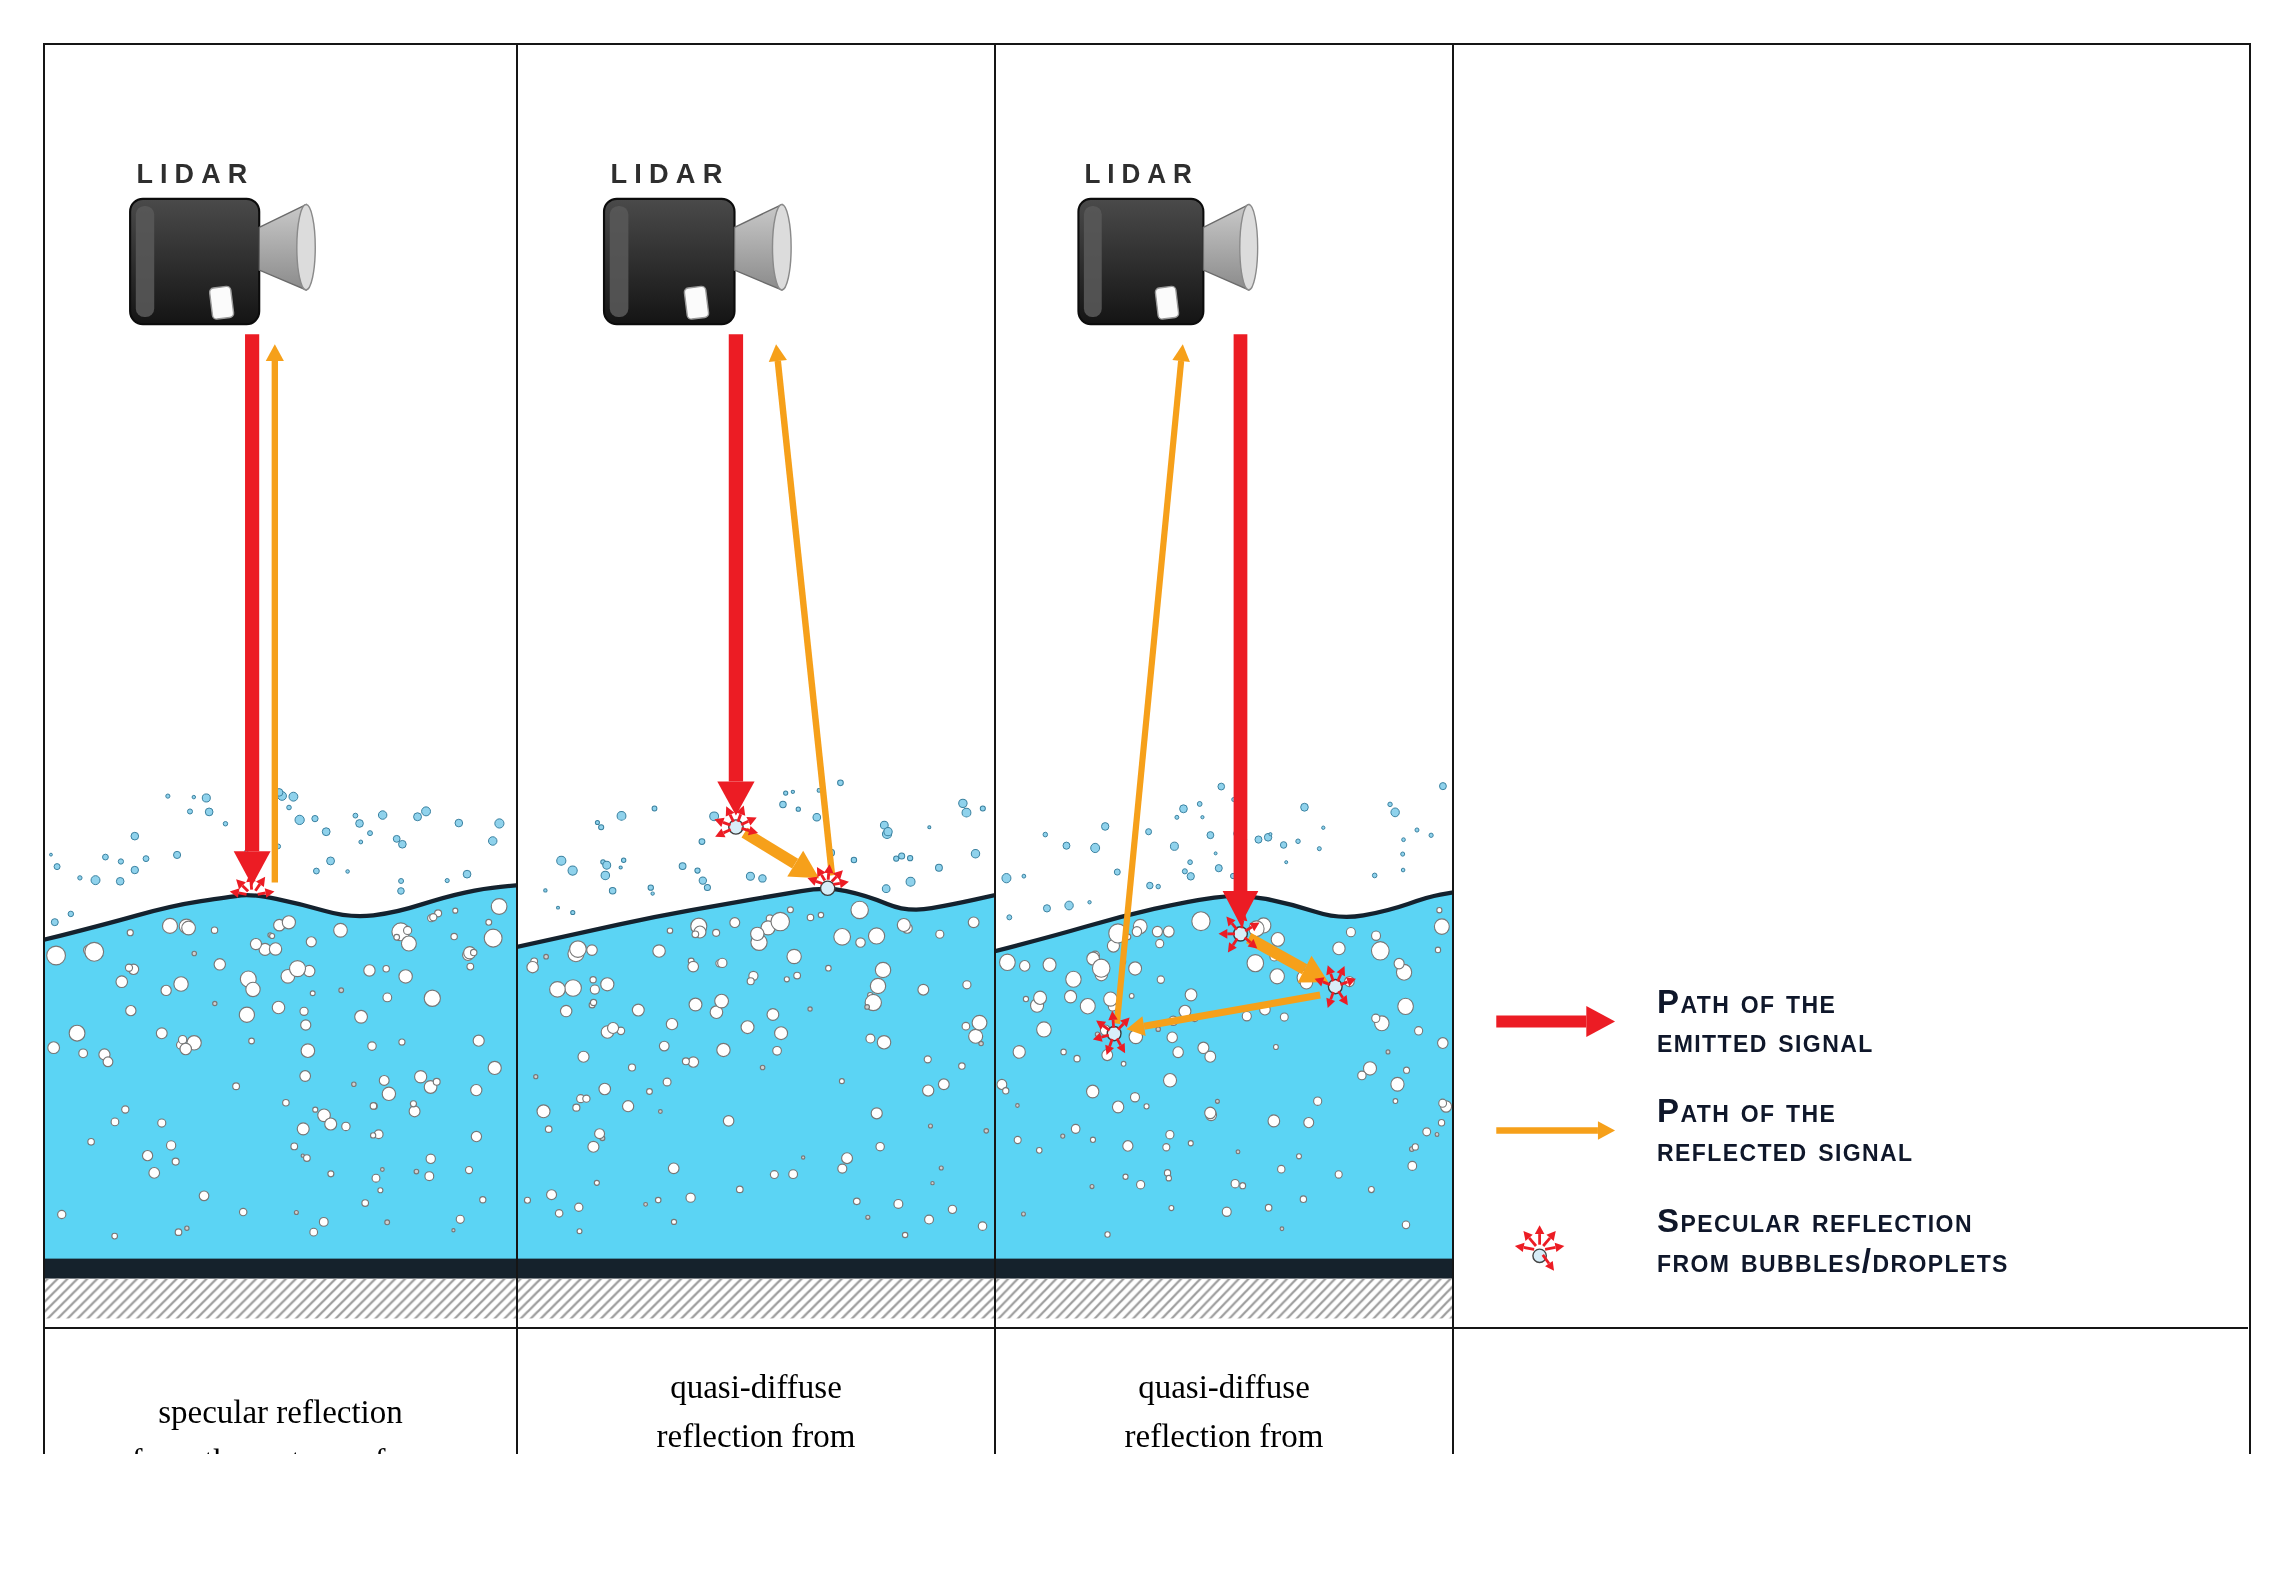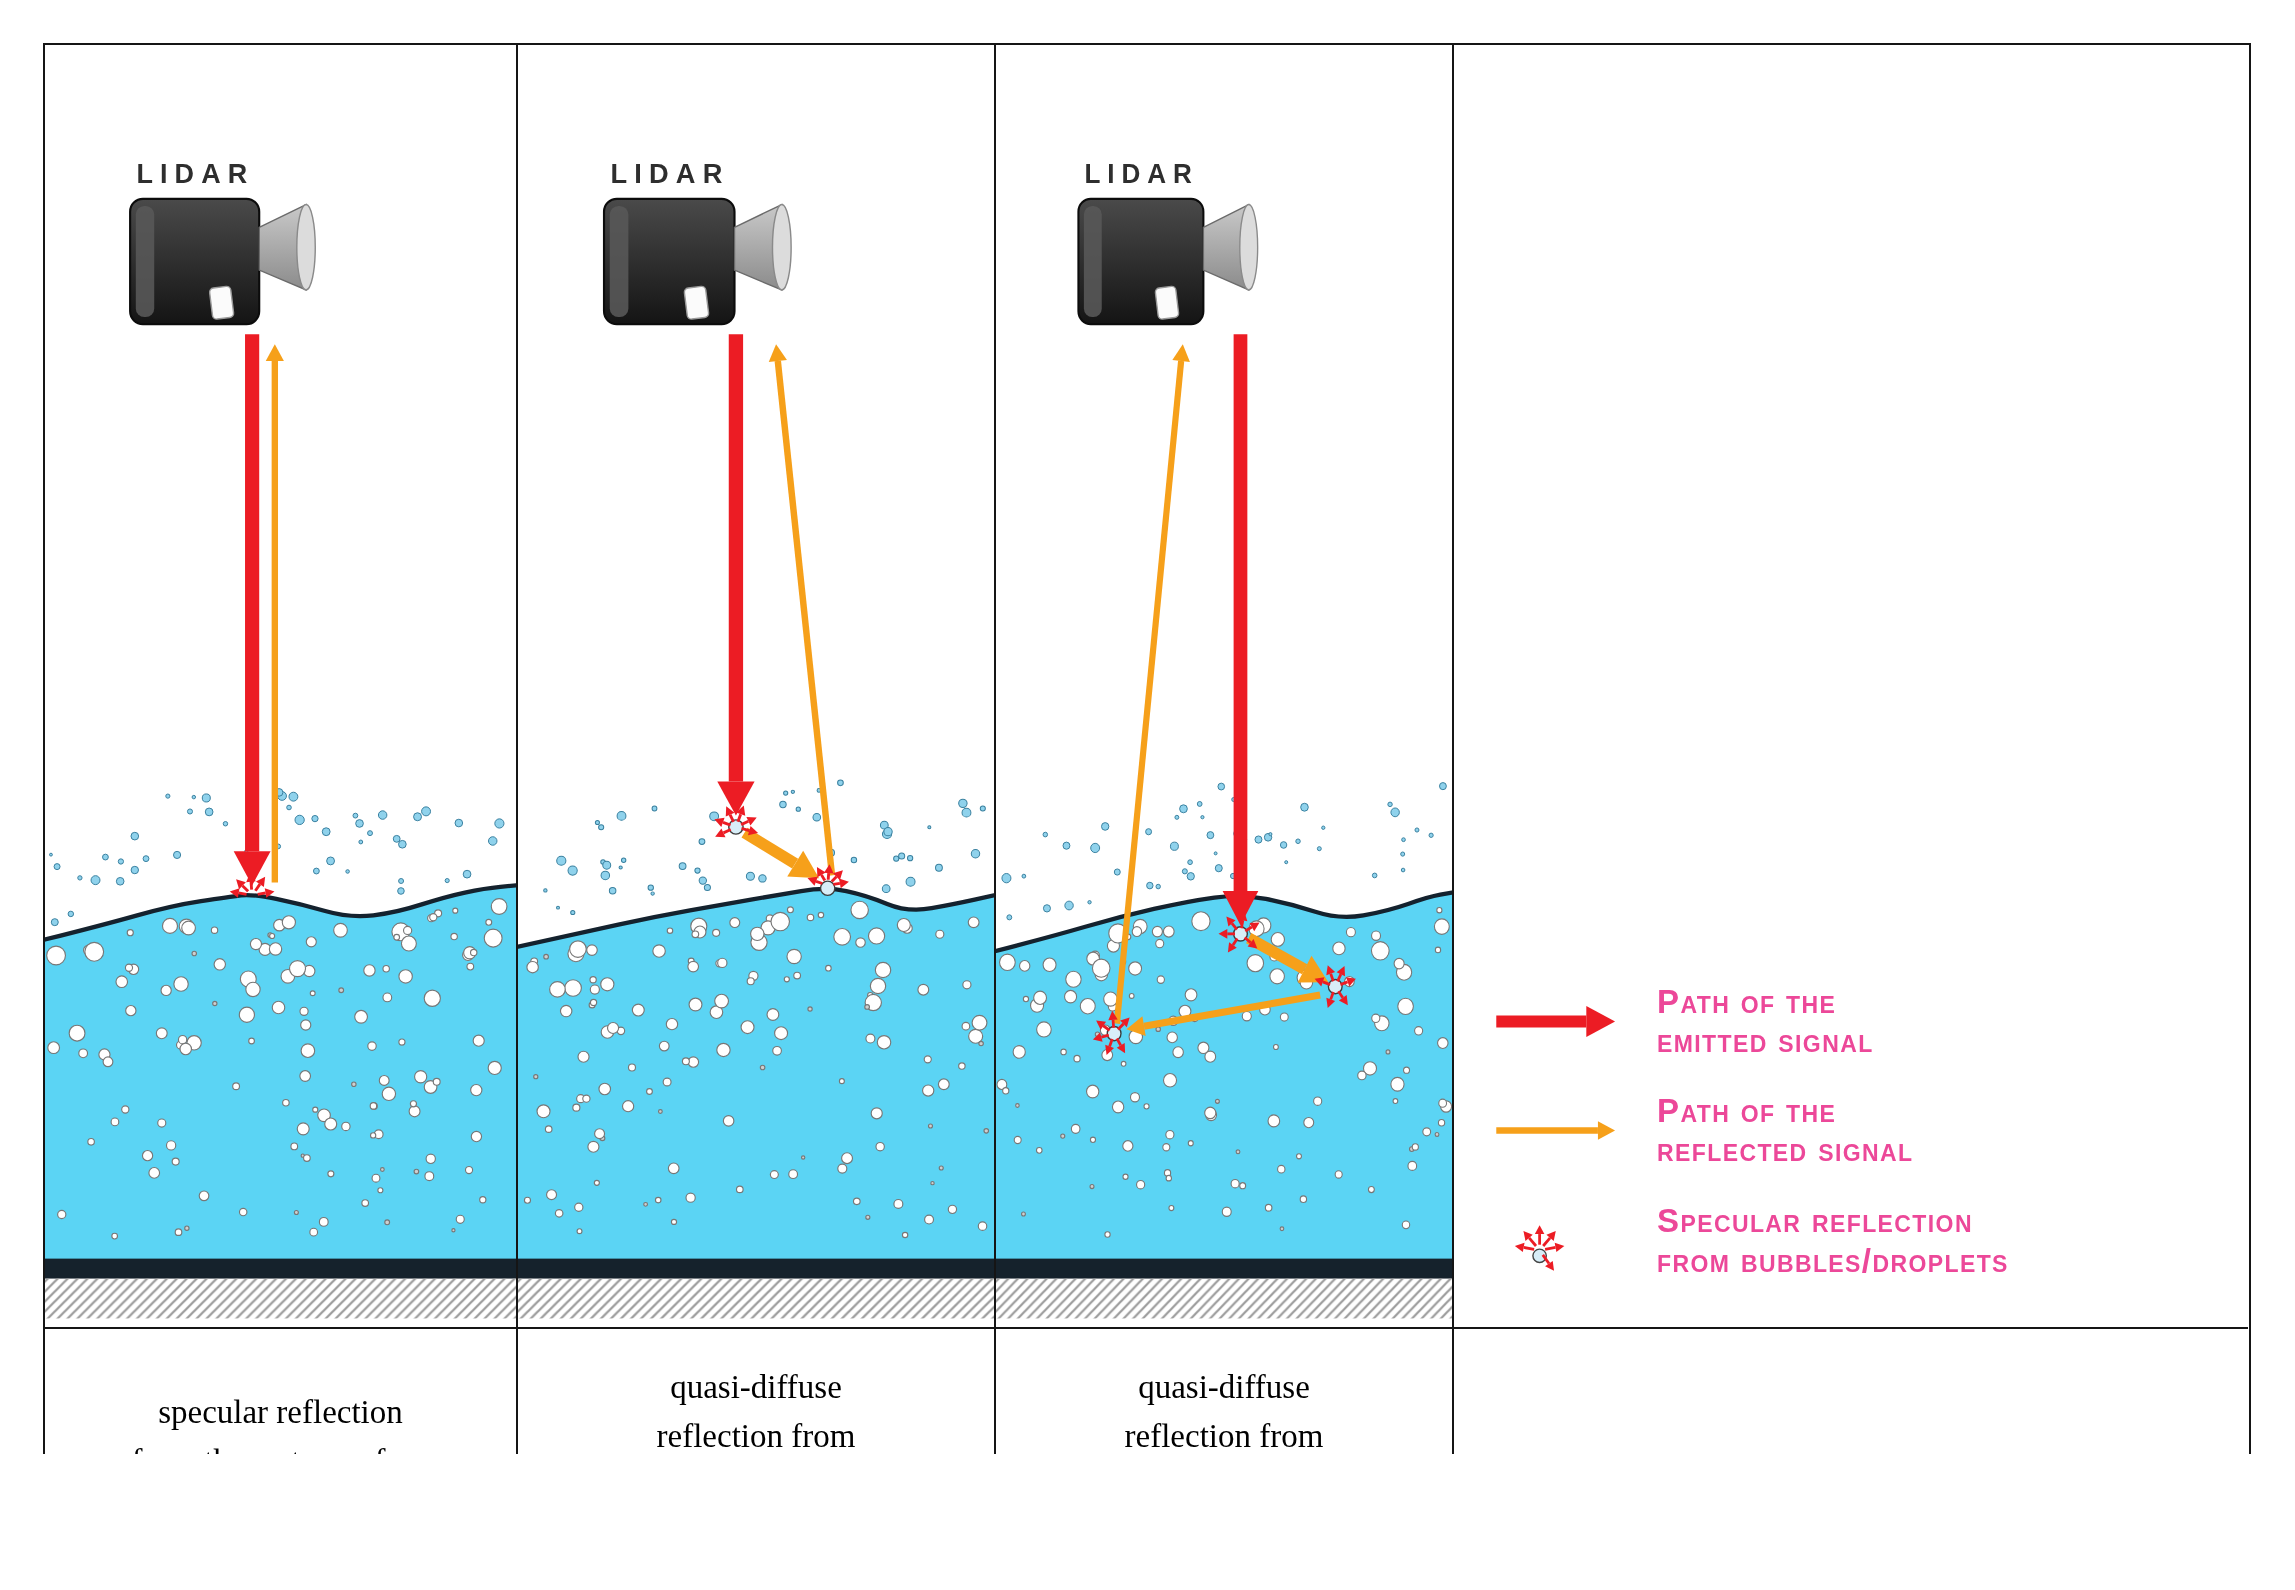--- a/index.html
+++ b/index.html
@@ -17,21 +17,21 @@
             color:#000;text-align:center;white-space:pre-line}
   svg.panel{display:block;width:100%;height:100%}
   .lidar-label{font-family:"Liberation Sans",sans-serif;font-weight:700;font-size:19px;
                letter-spacing:5px;fill:#2e2e2e}
   .legend{position:absolute;left:37px;right:26px;bottom:46px;display:flex;
           flex-direction:column;gap:30px}
   .legend-item{display:flex;align-items:center;gap:20px}
   .licon-wrap{width:146px;flex:none;display:flex;align-items:center;justify-content:flex-start}
   .licon-arrow{width:132px;height:45px;display:block}
   .licon-burst{width:100px;height:81px;display:block}
-  .ltext{font-weight:700;font-size:33px;letter-spacing:1.4px;line-height:1.2;color:#ec4899;
+  .ltext{font-weight:700;font-size:33px;letter-spacing:1.4px;line-height:1.2;color:#0f172a;
          font-variant:small-caps;white-space:pre-line}
 </style>
 </head>
 <body>
 
 <div class="page">
   <div class="frame">
 
     <div class="cell illus sep">
       <svg id="p0" class="panel" viewBox="0 0 332 900" preserveAspectRatio="none">

